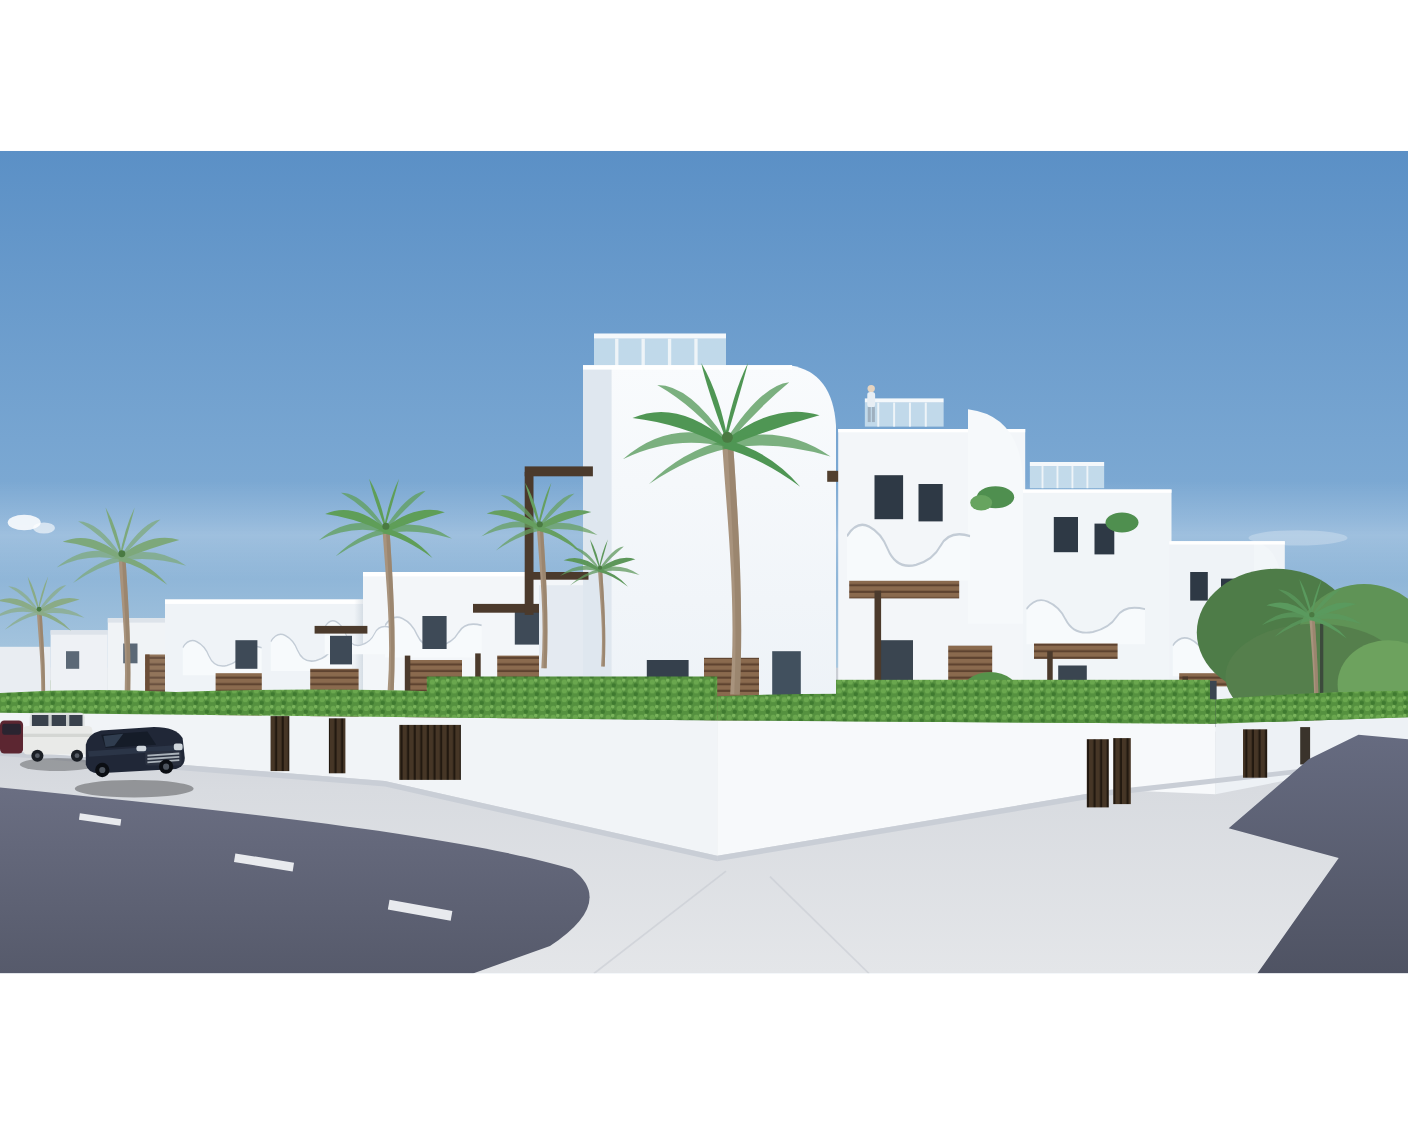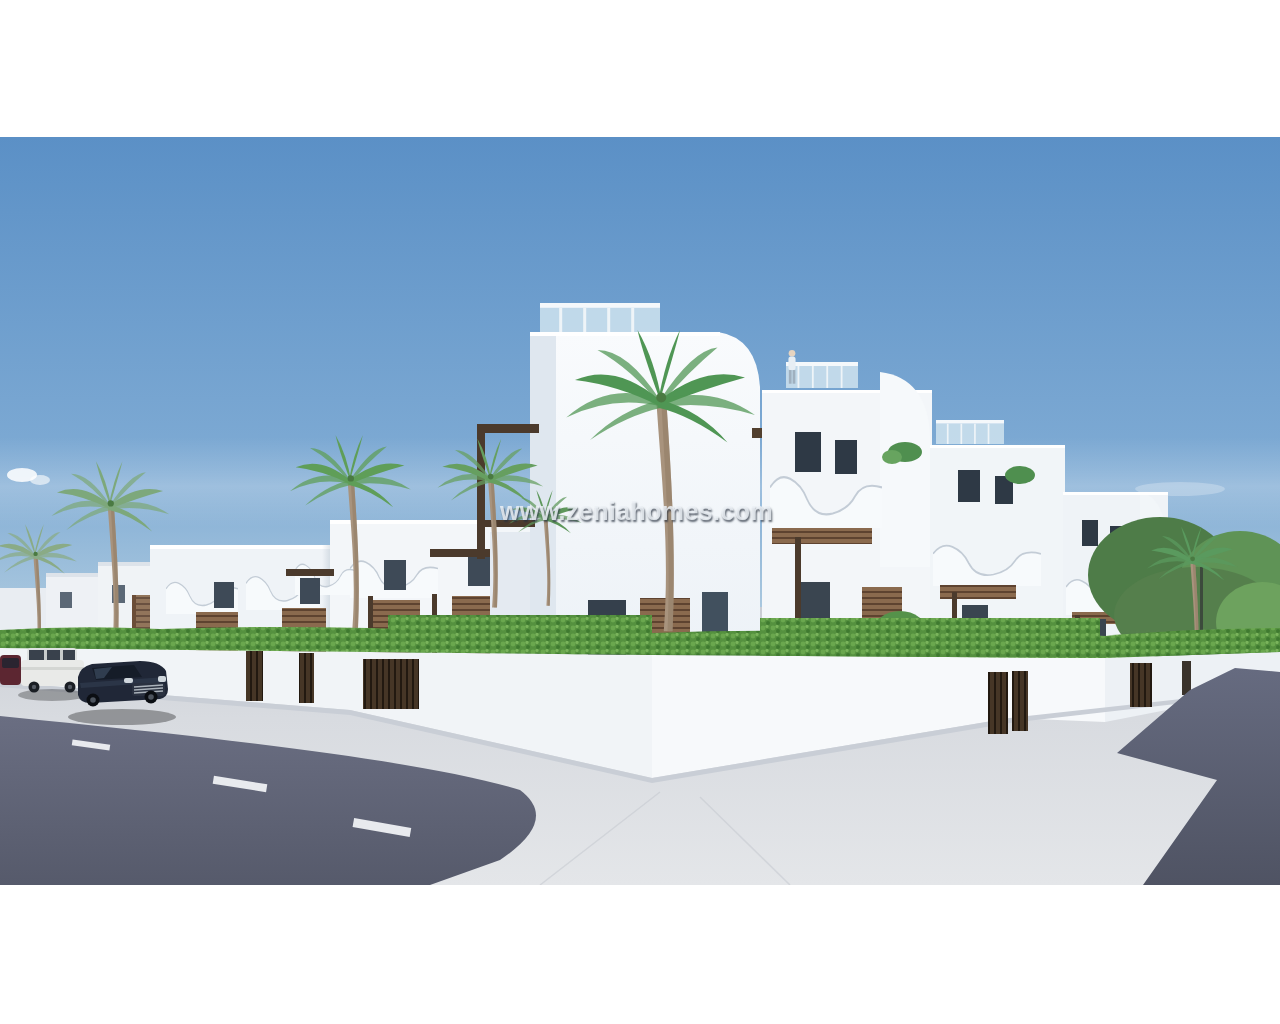--- a/index.html
+++ b/index.html
@@ -350,15 +350,14 @@
           <rect x="124" y="541" width="9" height="5" rx="2" fill="#cfd6dc"></rect>
           <rect x="158" y="539" width="8" height="6" rx="2" fill="#cfd6dc"></rect>
           <circle cx="93" cy="563" r="6.5" fill="#0b0e13"></circle>
             <circle cx="93" cy="563" r="2.8" fill="#4d545e"></circle>
           <circle cx="151" cy="560" r="6.5" fill="#0b0e13"></circle>
             <circle cx="151" cy="560" r="2.8" fill="#4d545e"></circle>
         </g>
       </g>
     </svg>
 
-    <div class="watermark">www.zeniahomes.com</div>
   </figure>
 </div>
 
 </body></html>

